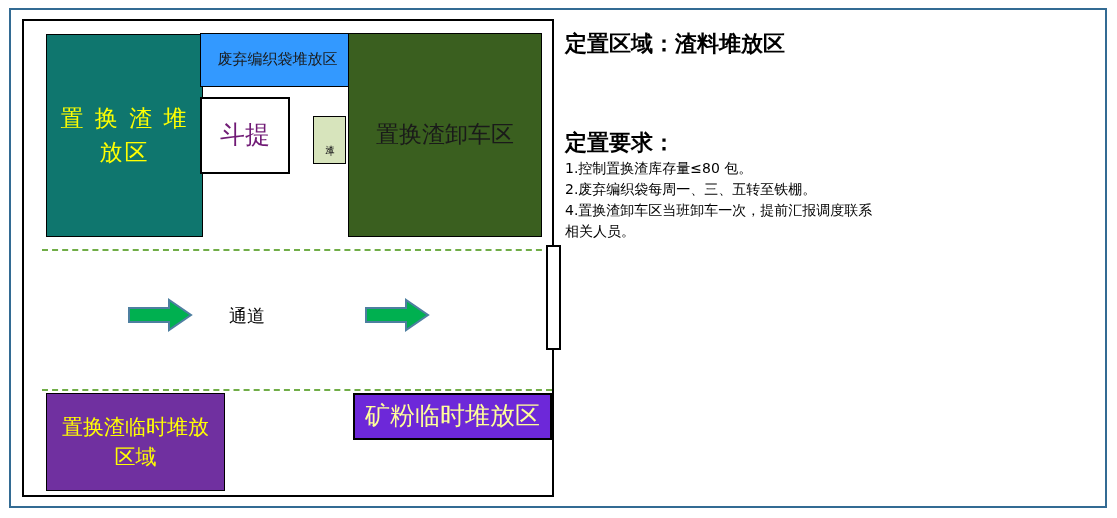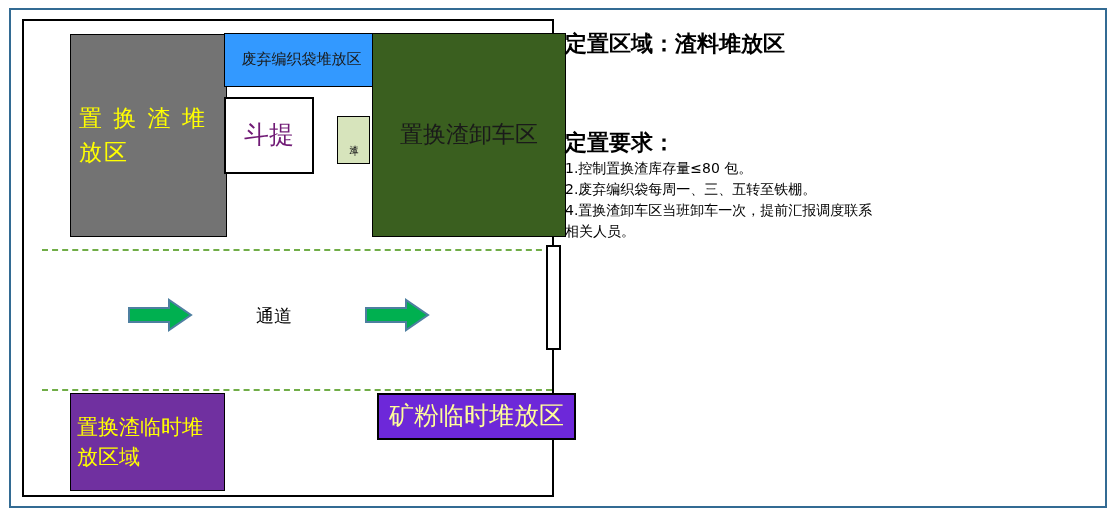--- a/index.html
+++ b/index.html
@@ -41,32 +41,32 @@
     box-sizing: border-box;
     background: #ffffff;
   }
 
   .zone {
     position: absolute;
     box-sizing: border-box;
     display: flex;
     align-items: center;
     justify-content: center;
+    text-align: center;
     line-height: 1.45;
     font-family: "DejaVu Sans", "Liberation Sans", sans-serif;
-    margin-left: 24px;
   }
 
   
   .zone-purple-main {
     left: 22px;
     top: 13px;
     width: 157px;
     height: 203px;
-    background: #737373;
+    background: #0f766e;
     border: 1px solid #000000;
     color: #FFFF00;
     font-size: 23px;
     letter-spacing: 2px;
     padding: 0 8px;
   }
 
   
   .zone-blue {
     left: 176px;
@@ -116,21 +116,21 @@
     background: #3A5F1F;
     border: 1px solid #000000;
     color: #1a1a1a;
     font-size: 23px;
   }
 
   
   .zone-purple-temp {
     left: 22px;
     top: 372px;
-    width: 155px;
+    width: 179px;
     height: 98px;
     background: #7030A0;
     border: 1px solid #000000;
     color: #FFFF00;
     font-size: 21px;
     padding: 0 6px;
   }
 
   
   .zone-orange {
@@ -154,21 +154,21 @@
   }
   .dashed-top { top: 228px; }
   .dashed-bottom { top: 368px; }
 
   
   .corridor-label {
     position: absolute;
     left: 205px;
     top: 283px;
     width: 90px;
-    text-align: center;
+    text-align: left;
     font-size: 18px;
     color: #000000;
     font-family: "DejaVu Sans", "Liberation Sans", sans-serif;
   }
 
   
   .arrow {
     position: absolute;
     width: 66px;
     height: 34px;

